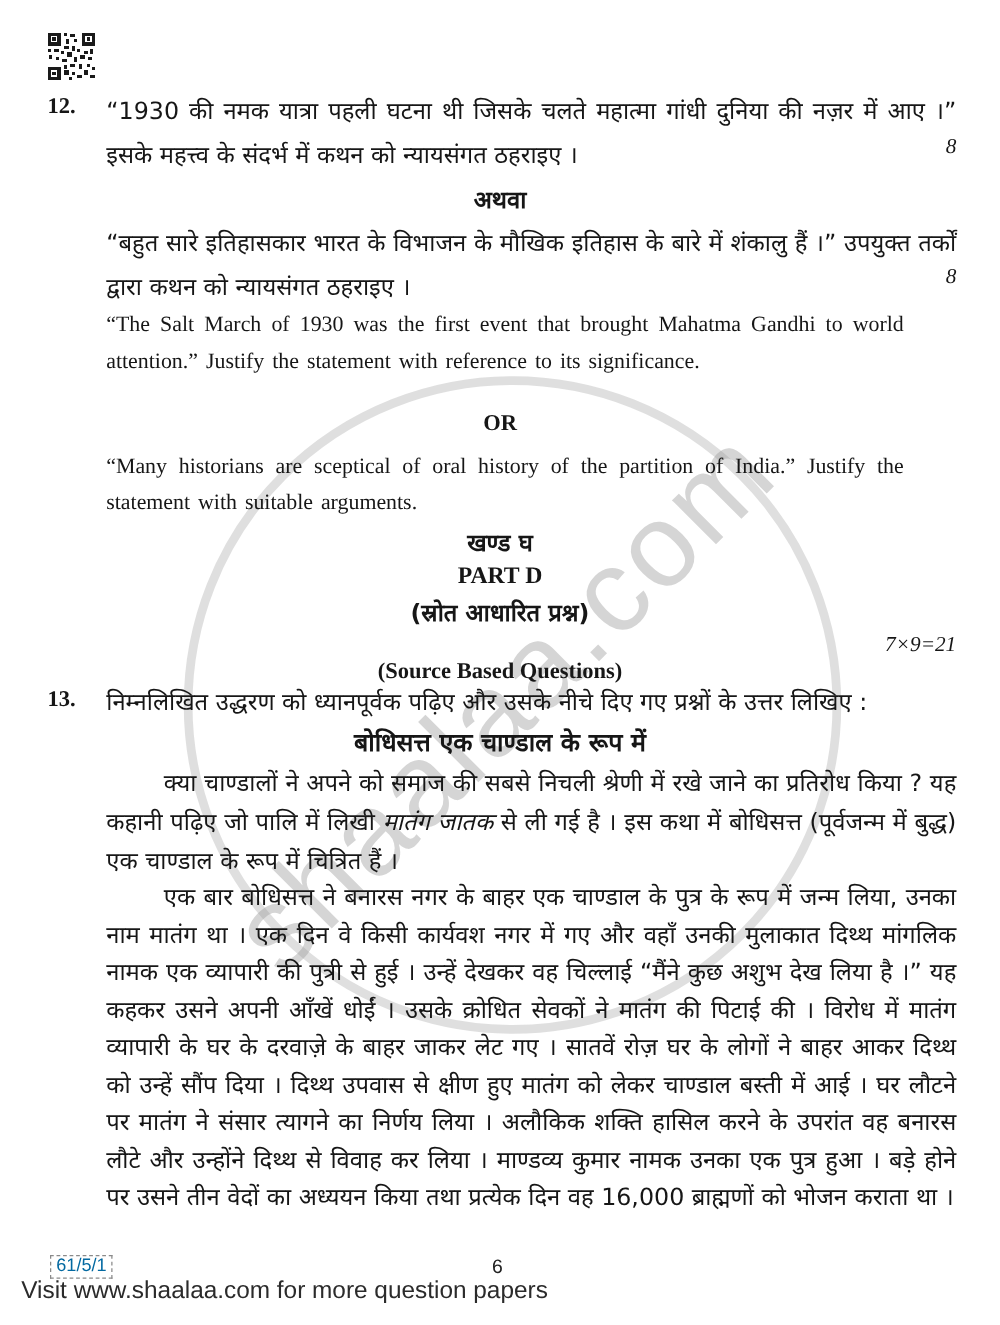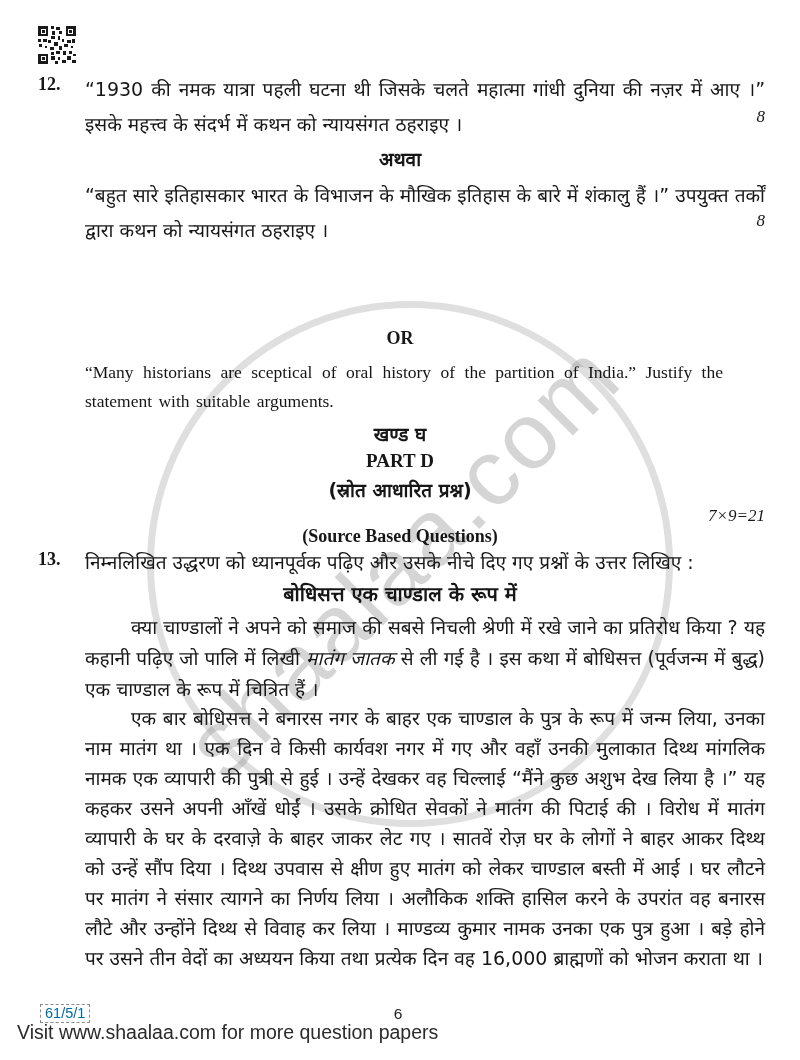--- a/index.html
+++ b/index.html
@@ -124,20 +124,21 @@
 
     <div class="qnum" style="top:74px;">12.</div>
     <div class="body-hi hindi" style="top:72px;">“1930 की नमक यात्रा पहली घटना थी जिसके चलते महात्मा गांधी दुनिया की नज़र में आए ।” इसके महत्त्व के संदर्भ में कथन को न्यायसंगत ठहराइए ।</div>
     <div class="marks" style="top:107px;">8</div>
 
     <div class="center-line hindi" style="top:146px;font-size:19px;">अथवा</div>
 
     <div class="body-hi hindi" style="top:178px;">“बहुत सारे इतिहासकार भारत के विभाजन के मौखिक इतिहास के बारे में शंकालु हैं ।” उपयुक्त तर्कों द्वारा कथन को न्यायसंगत ठहराइए ।</div>
     <div class="marks" style="top:211px;">8</div>
 
+    <div class="body-en" style="top:245px;">“The Salt March of 1930 was the first event that brought Mahatma Gandhi to world attention.” Justify the statement with reference to its significance.</div>
 
     <div class="center-line" style="top:328px;font-size:18px;">OR</div>
 
     <div class="body-en" style="top:358px;">“Many historians are sceptical of oral history of the partition of India.” Justify the statement with suitable arguments.</div>
 
     <div class="center-line hindi" style="top:421px;font-size:19px;">खण्ड घ</div>
     <div class="center-line" style="top:450px;font-size:19px;">PART D</div>
     <div class="center-line hindi" style="top:477px;font-size:19px;">(स्रोत आधारित प्रश्न)</div>
     <div class="center-line" style="top:526px;font-size:18px;">(Source Based Questions)</div>
     <div class="marks" style="top:506px;">7×9=21</div>

